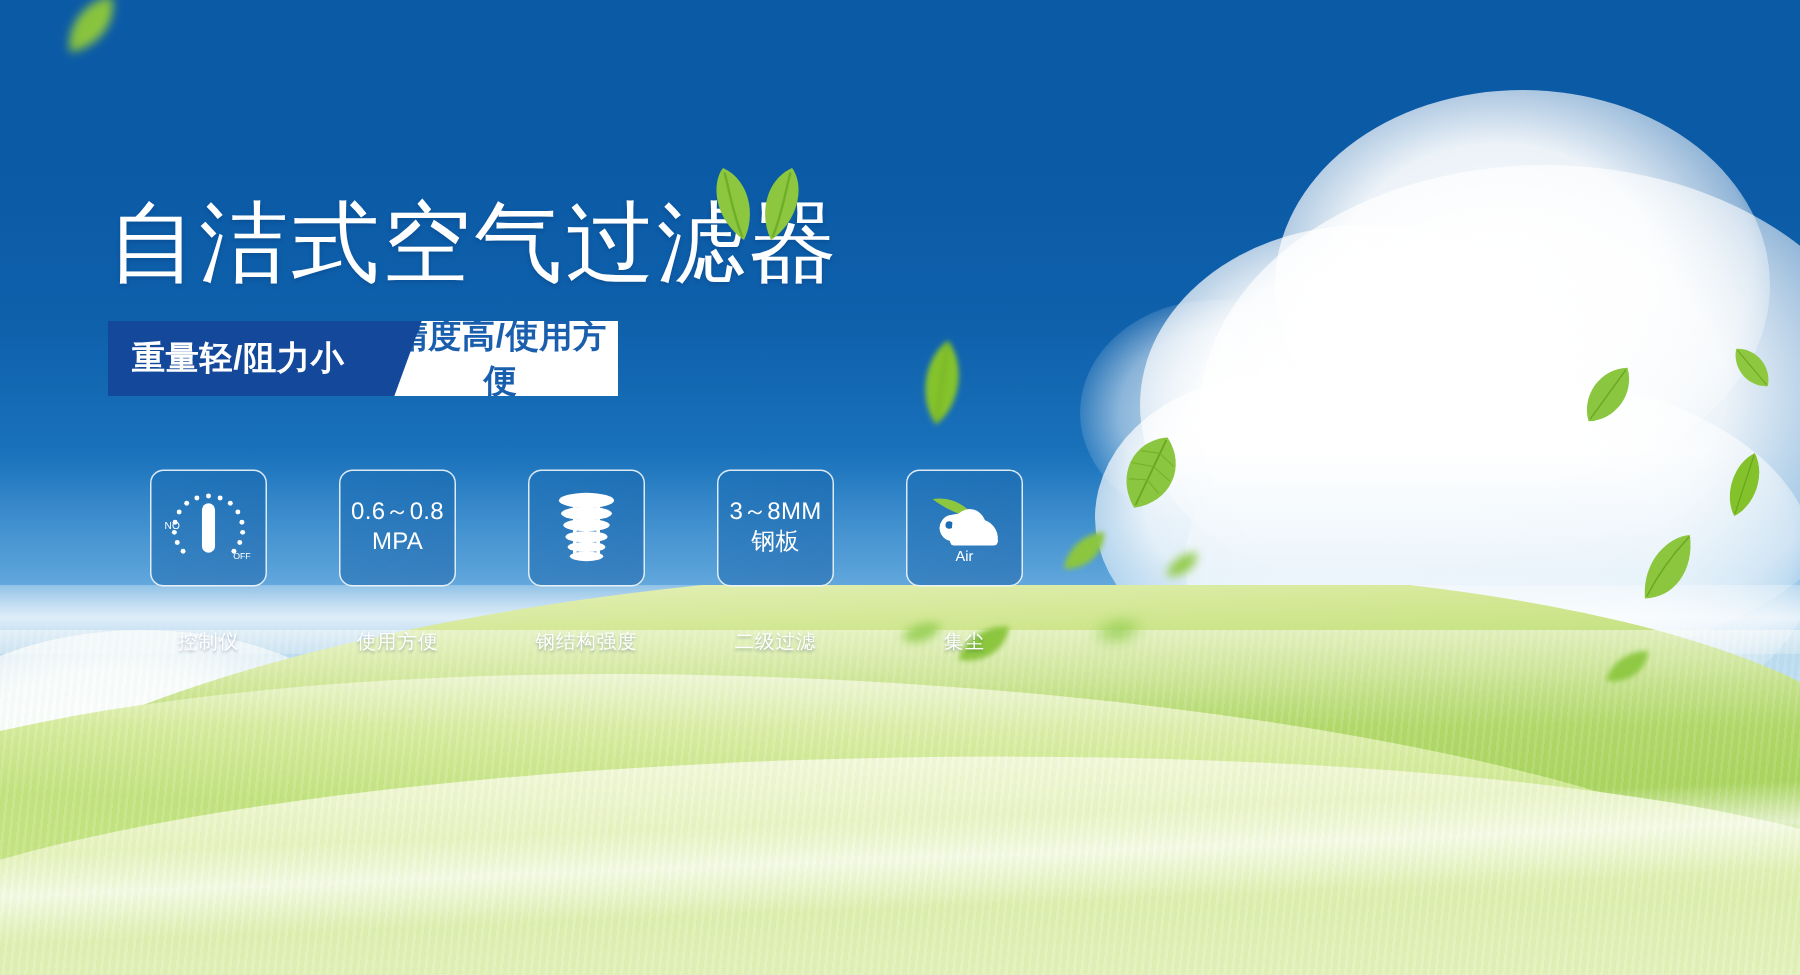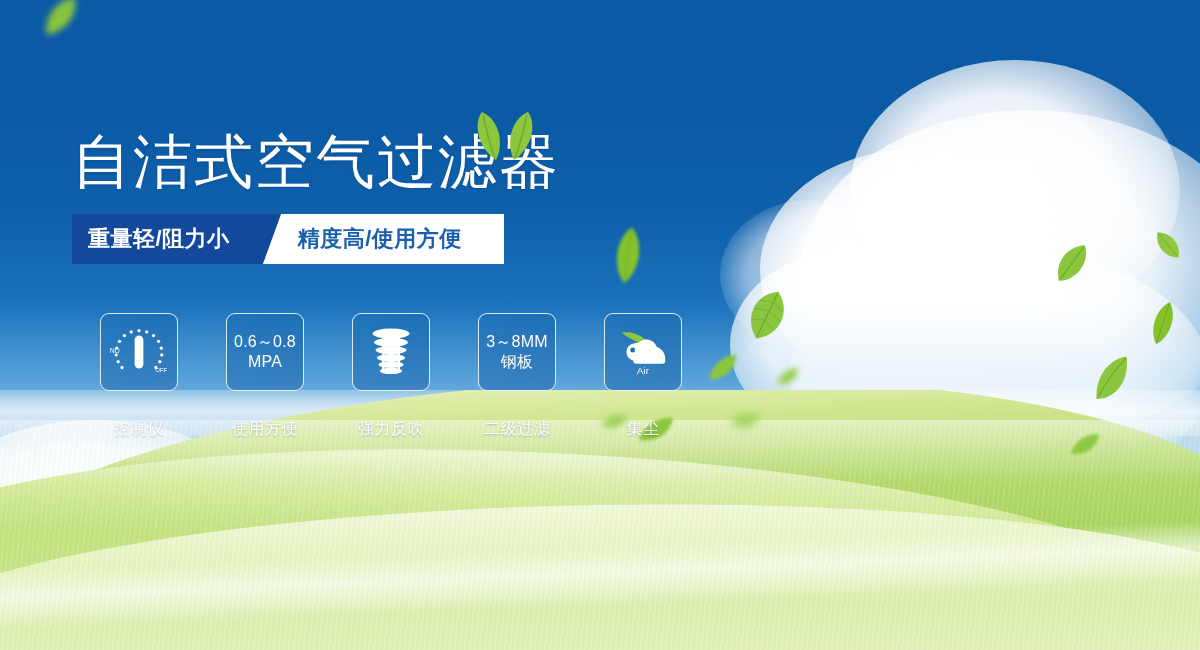--- a/index.html
+++ b/index.html
@@ -174,21 +174,21 @@
     left: 398px; top: -22px;
     width: 72px; height: 52px;
     z-index: 21;
     pointer-events: none;
   }
 
   .subtitle-bar {
     position: relative;
     margin-top: 20px;
     height: 50px;
-    width: 432px;
+    width: 340px;
     display: flex;
     align-items: stretch;
     overflow: hidden;
   }
   .sub-left {
     position: relative;
     background: #14489b;
     color: #ffffff;
     font-size: 22px;
     font-weight: 700;
@@ -248,21 +248,21 @@
     color: #ffffff;
     font-size: 16px;
     line-height: 1.22;
     letter-spacing: 0.2px;
     text-align: center;
   }
   .card-text .l2 { display: block; }
   .feature-label {
     margin-top: 28px;
     color: #ffffff;
-    font-size: 16px;
+    font-size: 13px;
     letter-spacing: 0.6px;
     text-shadow: 0 1px 2px rgba(0,40,90,0.30);
     white-space: nowrap;
   }
   .icon-svg { width: 62px; height: 62px; display: block; }
 </style>
 </head>
 <body>
 
 <div class="banner">
@@ -450,21 +450,21 @@
             <g fill="#ffffff">
               <ellipse cx="32" cy="13" rx="19" ry="5.2"></ellipse>
               <ellipse cx="32" cy="22" rx="17.5" ry="4.6"></ellipse>
               <ellipse cx="32" cy="30" rx="16" ry="4.2"></ellipse>
               <ellipse cx="32" cy="38" rx="14.5" ry="3.9"></ellipse>
               <ellipse cx="32" cy="45" rx="13" ry="3.6"></ellipse>
               <ellipse cx="32" cy="51.5" rx="11.5" ry="3.3"></ellipse>
             </g>
           </svg>
         </div>
-        <div class="feature-label">强力反吹</div>
+        <div class="feature-label">钢结构强度</div>
       </div>
 
       <div class="feature">
         <div class="feature-card">
           <div class="card-text">
             <span class="l1">3～8MM</span>
             <span class="l2">钢板</span>
           </div>
         </div>
         <div class="feature-label">二级过滤</div>

